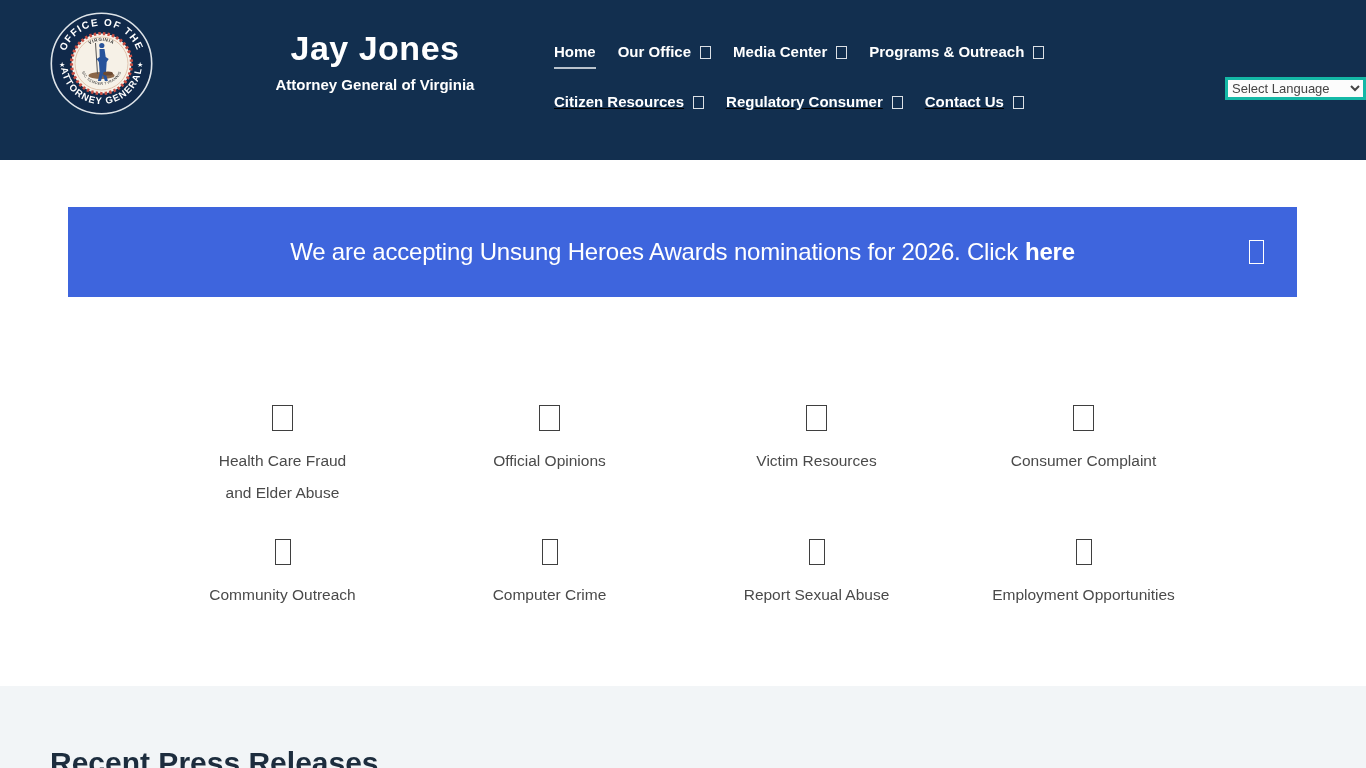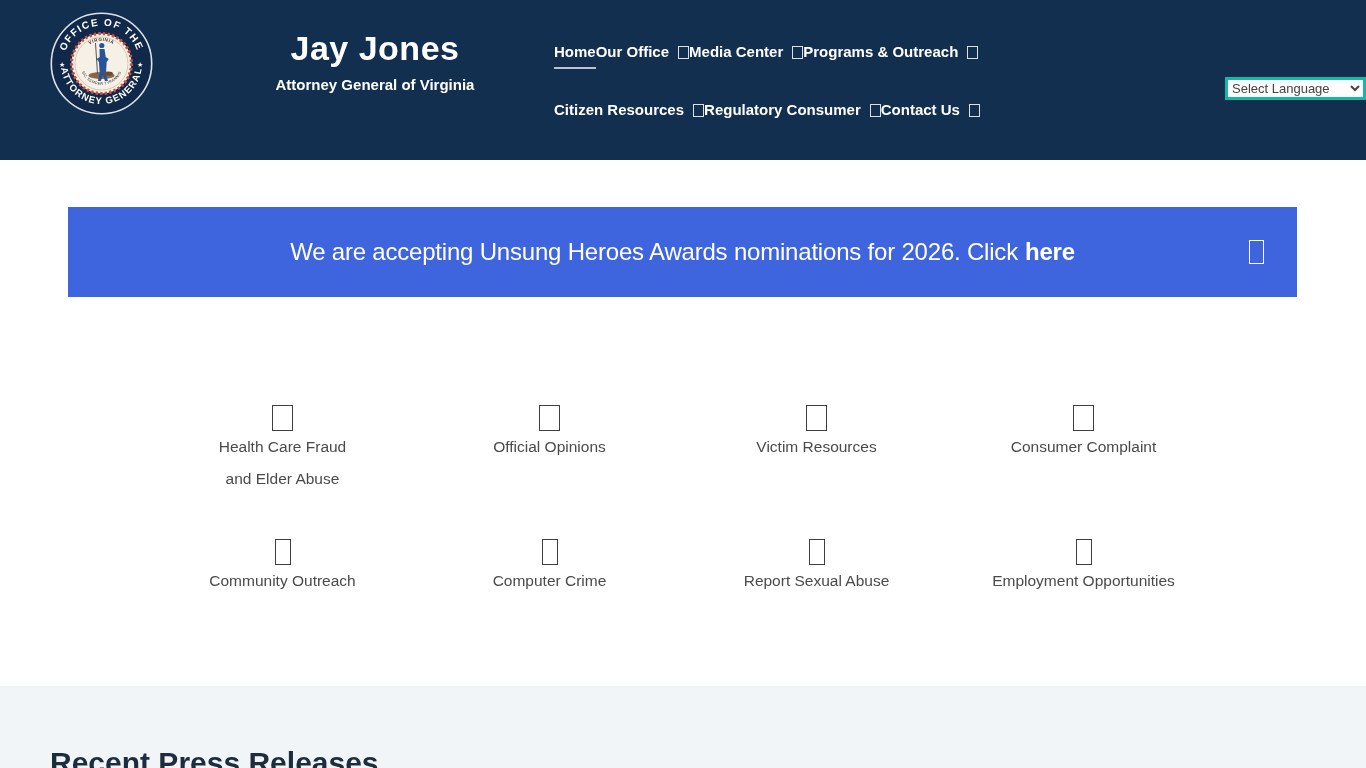--- a/index.html
+++ b/index.html
@@ -7,23 +7,23 @@
   body { font-family:"Liberation Sans","DejaVu Sans",sans-serif; background:#fff; }
   .page { position:relative; width:1366px; height:768px; overflow:hidden; background:#fff; }
 
   
   .header { position:absolute; top:0; left:0; width:1366px; height:160px; background:#122f4f; }
   .seal { position:absolute; left:50px; top:12px; width:103px; height:103px; }
   .brand { position:absolute; left:250px; top:28px; width:250px; text-align:center; color:#fff; }
   .brand-title { font-size:34px; font-weight:bold; letter-spacing:.5px; line-height:40px; }
   .brand-sub { font-size:15px; font-weight:bold; margin-top:8px; }
 
-  .nav-row { position:absolute; left:554px; display:flex; align-items:flex-start; }
+  .nav-row { position:absolute; left:554px; display:flex; align-items:flex-start; gap:22px; }
   .nav-row.r1 { top:42px; }
-  .nav-row.r2 { top:100px; }
+  .nav-row.r2 { top:92px;text-decoration:underline; }
   .nav-item { display:inline-block; color:#fff; font-size:15px; font-weight:bold; line-height:20px;
               text-decoration:none; white-space:nowrap; cursor:pointer; }
   .nav-item.active::after { content:""; display:block; height:2px; background:#b9c3cd; margin-top:5px; }
   .tofu { display:inline-block; border:1px solid rgba(255,255,255,.85); }
   .nav-tofu { width:11px; height:13px; margin-left:9px; position:relative; top:2px; }
 
   .lang-select { position:absolute; top:77px; right:0; width:141px; height:23px;
                  font-size:13px; color:#444; background:#fcfcfc; border:3px solid #14b8a6; }
 
   
@@ -35,21 +35,21 @@
                   width:15px; height:24px; border:1.5px solid #fff; cursor:pointer; }
 
   
   .ql-row { position:absolute; left:149px; width:1068px; display:flex; }
   .ql-row.r1 { top:405px; }
   .ql-row.r2 { top:539px; }
   .tile { width:267px; display:flex; flex-direction:column; align-items:center; text-decoration:none; cursor:pointer; }
   .tile-icon { display:inline-block; border:1.5px solid #3f3f3f; background:#fff; }
   .r1 .tile-icon { width:21px; height:26px; }
   .r2 .tile-icon { width:16px; height:26px; }
-  .tile-label { text-align:center; font-size:15.5px; color:#4a4a4a; line-height:32px; }
+  .tile-label { margin-top:14px; text-align:center; font-size:15.5px; color:#4a4a4a; line-height:32px; }
   .tile-label span { display:block; }
   .tile-label span:empty { display:none; }
 
   
   .press { position:absolute; left:0; top:686px; width:1366px; height:82px; background:#f2f5f7; }
   .press h2 { margin:60px 0 0 50px; font-size:30px; font-weight:bold; color:#1d2d3e; }
 
   
   .seal text { font-family:"Liberation Sans","DejaVu Sans",sans-serif; }
 </style>

